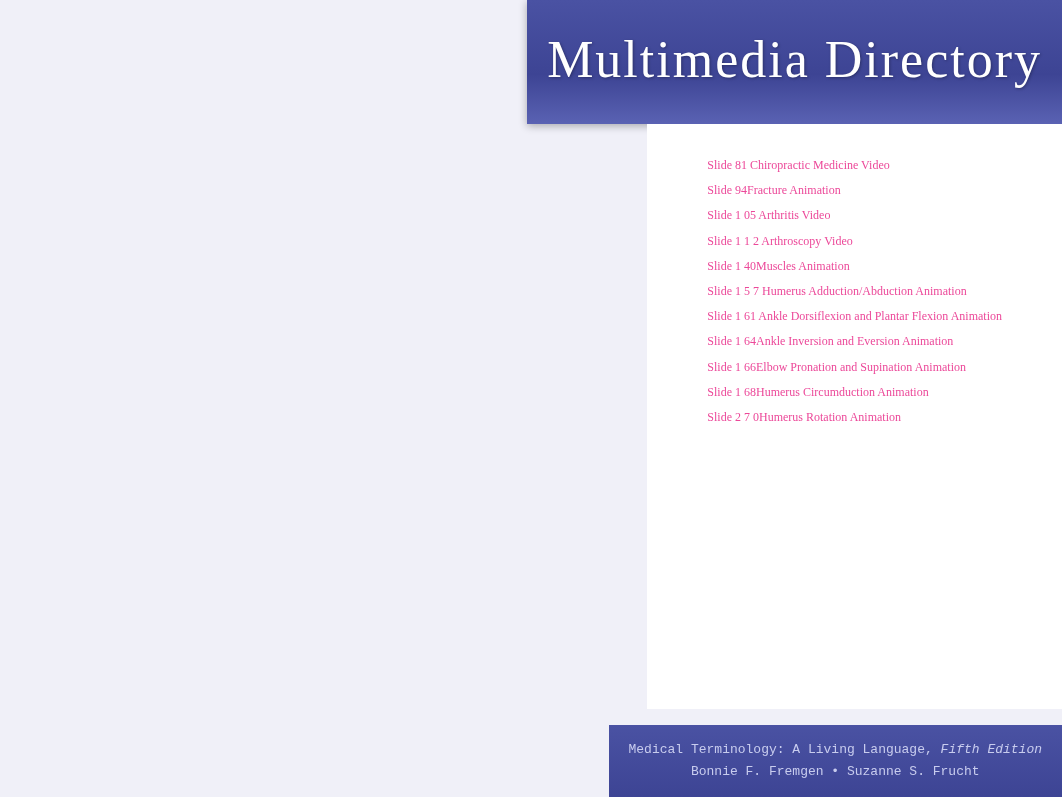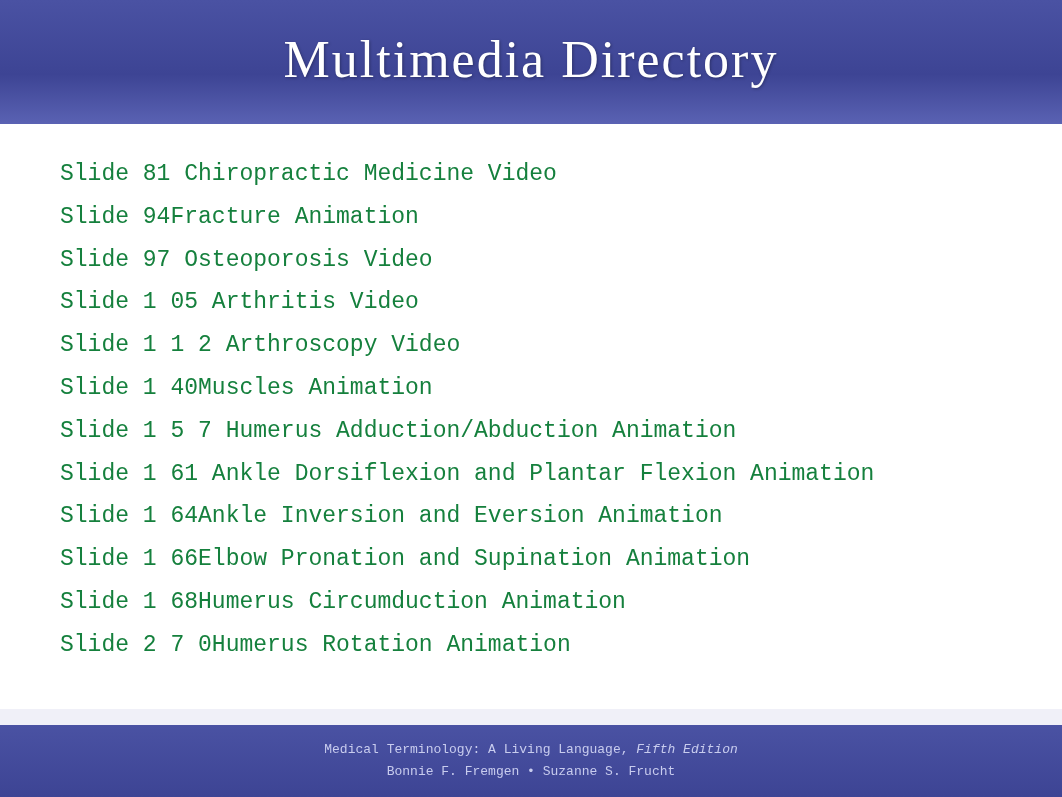--- a/index.html
+++ b/index.html
@@ -15,20 +15,21 @@
       font-family: 'Courier New', Courier, monospace;
       overflow: hidden;
     }
 
     .page-wrapper {
       width: 1062px;
       height: 797px;
       display: flex;
       flex-direction: column;
       background: #f0f0f8;
+      align-items: flex-end;
     }
 
     .header {
       background: linear-gradient(180deg, #4a52a3 0%, #3d4494 60%, #5a62b3 100%);
       padding: 30px 20px 35px 20px;
       text-align: center;
       box-shadow: 0 2px 8px rgba(0,0,0,0.3);
     }
 
     .header h1 {
@@ -47,23 +48,23 @@
     }
 
     .slide-list {
       list-style: none;
       display: flex;
       flex-direction: column;
       gap: 2px;
     }
 
     .slide-item {
-      color: #15803d;
-      font-family: Liberation Mono, monospace;
-      font-size: 23px;
+      color: #ec4899;
+      font-family: Liberation Serif, serif;
+      font-size: 12px;
       line-height: 1.6;
       cursor: pointer;
       padding: 2px 0;
     }
 
     .footer {
       background: linear-gradient(180deg, #4a52a3 0%, #3d4494 100%);
       padding: 14px 20px;
       text-align: center;
       margin-top: 16px;
@@ -86,21 +87,20 @@
 <div class="page-wrapper">
 
   <div class="header">
     <h1>Multimedia Directory</h1>
   </div>
 
   <div class="content">
     <ul class="slide-list">
     <li class="slide-item">Slide 81 Chiropractic Medicine Video</li>
         <li class="slide-item">Slide 94Fracture Animation</li>
-        <li class="slide-item">Slide 97 Osteoporosis Video</li>
         <li class="slide-item">Slide 1 05 Arthritis Video</li>
         <li class="slide-item">Slide 1 1 2 Arthroscopy Video</li>
         <li class="slide-item">Slide 1 40Muscles Animation</li>
         <li class="slide-item">Slide 1 5 7 Humerus Adduction/Abduction Animation</li>
         <li class="slide-item">Slide 1 61 Ankle Dorsiflexion and Plantar Flexion Animation</li>
         <li class="slide-item">Slide 1 64Ankle Inversion and Eversion Animation</li>
         <li class="slide-item">Slide 1 66Elbow Pronation and Supination Animation</li>
         <li class="slide-item">Slide 1 68Humerus Circumduction Animation</li>
         <li class="slide-item">Slide 2 7 0Humerus Rotation Animation</li>
       </ul>

